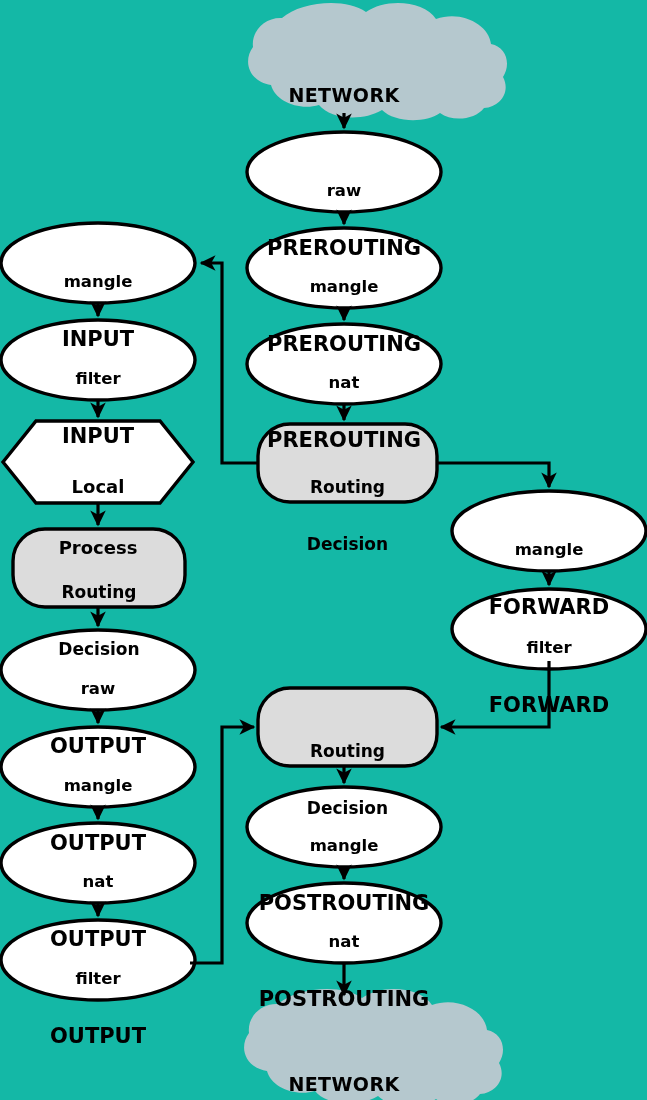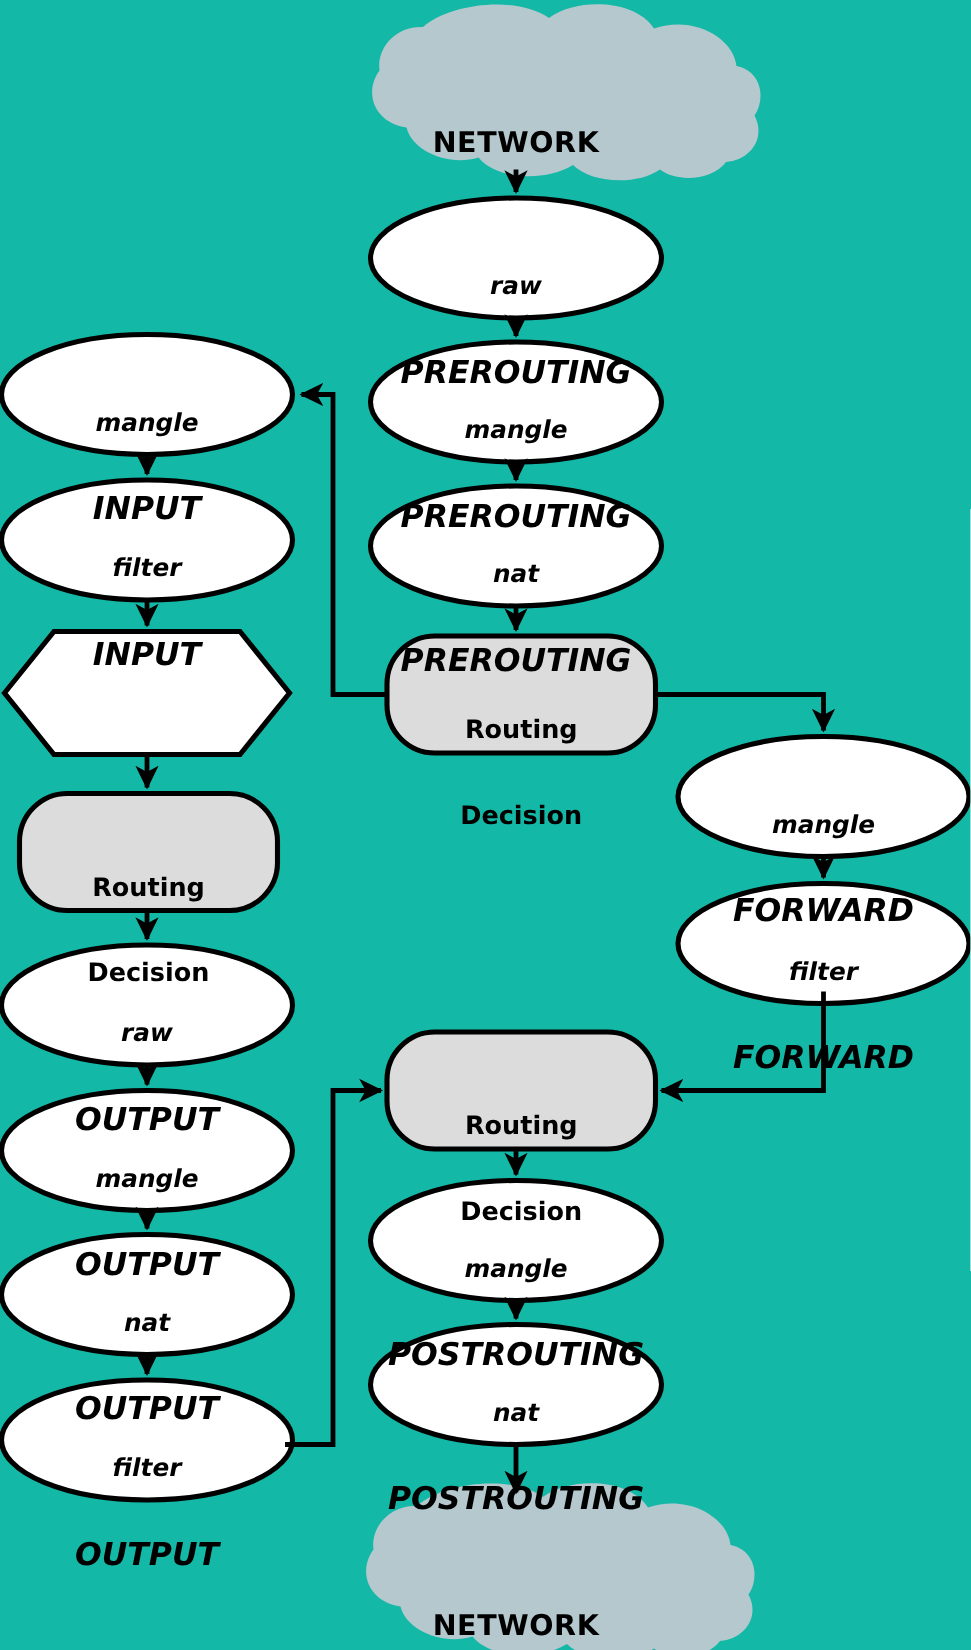--- a/index.html
+++ b/index.html
@@ -26,21 +26,21 @@
   }
   .node-label {
     position: absolute;
     text-align: center;
     font-weight: bold;
     color: #000000;
     line-height: 1.12;
     pointer-events: none;
     white-space: pre;
   }
-  .lbl-small { font-size: 16.5px; font-style: italic; }
+  .lbl-small { font-size: 16.5px; }
   .lbl-big   { font-size: 21px; }
   .lbl-cloud { font-size: 19px; letter-spacing: 0.4px; }
   .lbl-rd    { font-size: 17px; }
   .lbl-hex   { font-size: 18px; }
   .line1 { display:block; }
   .line2 { display:block; }
 </style>
 </head>
 <body>
 
@@ -182,20 +182,24 @@
   <div class="node-label lbl-small" style="left:1px; top:236px; width:194px;">
     <span class="line1">mangle</span>
     <span class="line2 lbl-big">INPUT</span>
   </div>
 
   <div class="node-label lbl-small" style="left:1px; top:333px; width:194px;">
     <span class="line1">filter</span>
     <span class="line2 lbl-big">INPUT</span>
   </div>
 
+  <div class="node-label lbl-hex" style="left:1px; top:437px; width:194px;">
+    <span class="line1">Local</span>
+    <span class="line2">Process</span>
+  </div>
 
   <div class="node-label lbl-rd" style="left:13px; top:545px; width:172px;">
     <span class="line1">Routing</span>
     <span class="line2">Decision</span>
   </div>
 
   <div class="node-label lbl-small" style="left:1px; top:643px; width:194px;">
     <span class="line1">raw</span>
     <span class="line2 lbl-big">OUTPUT</span>
   </div>

